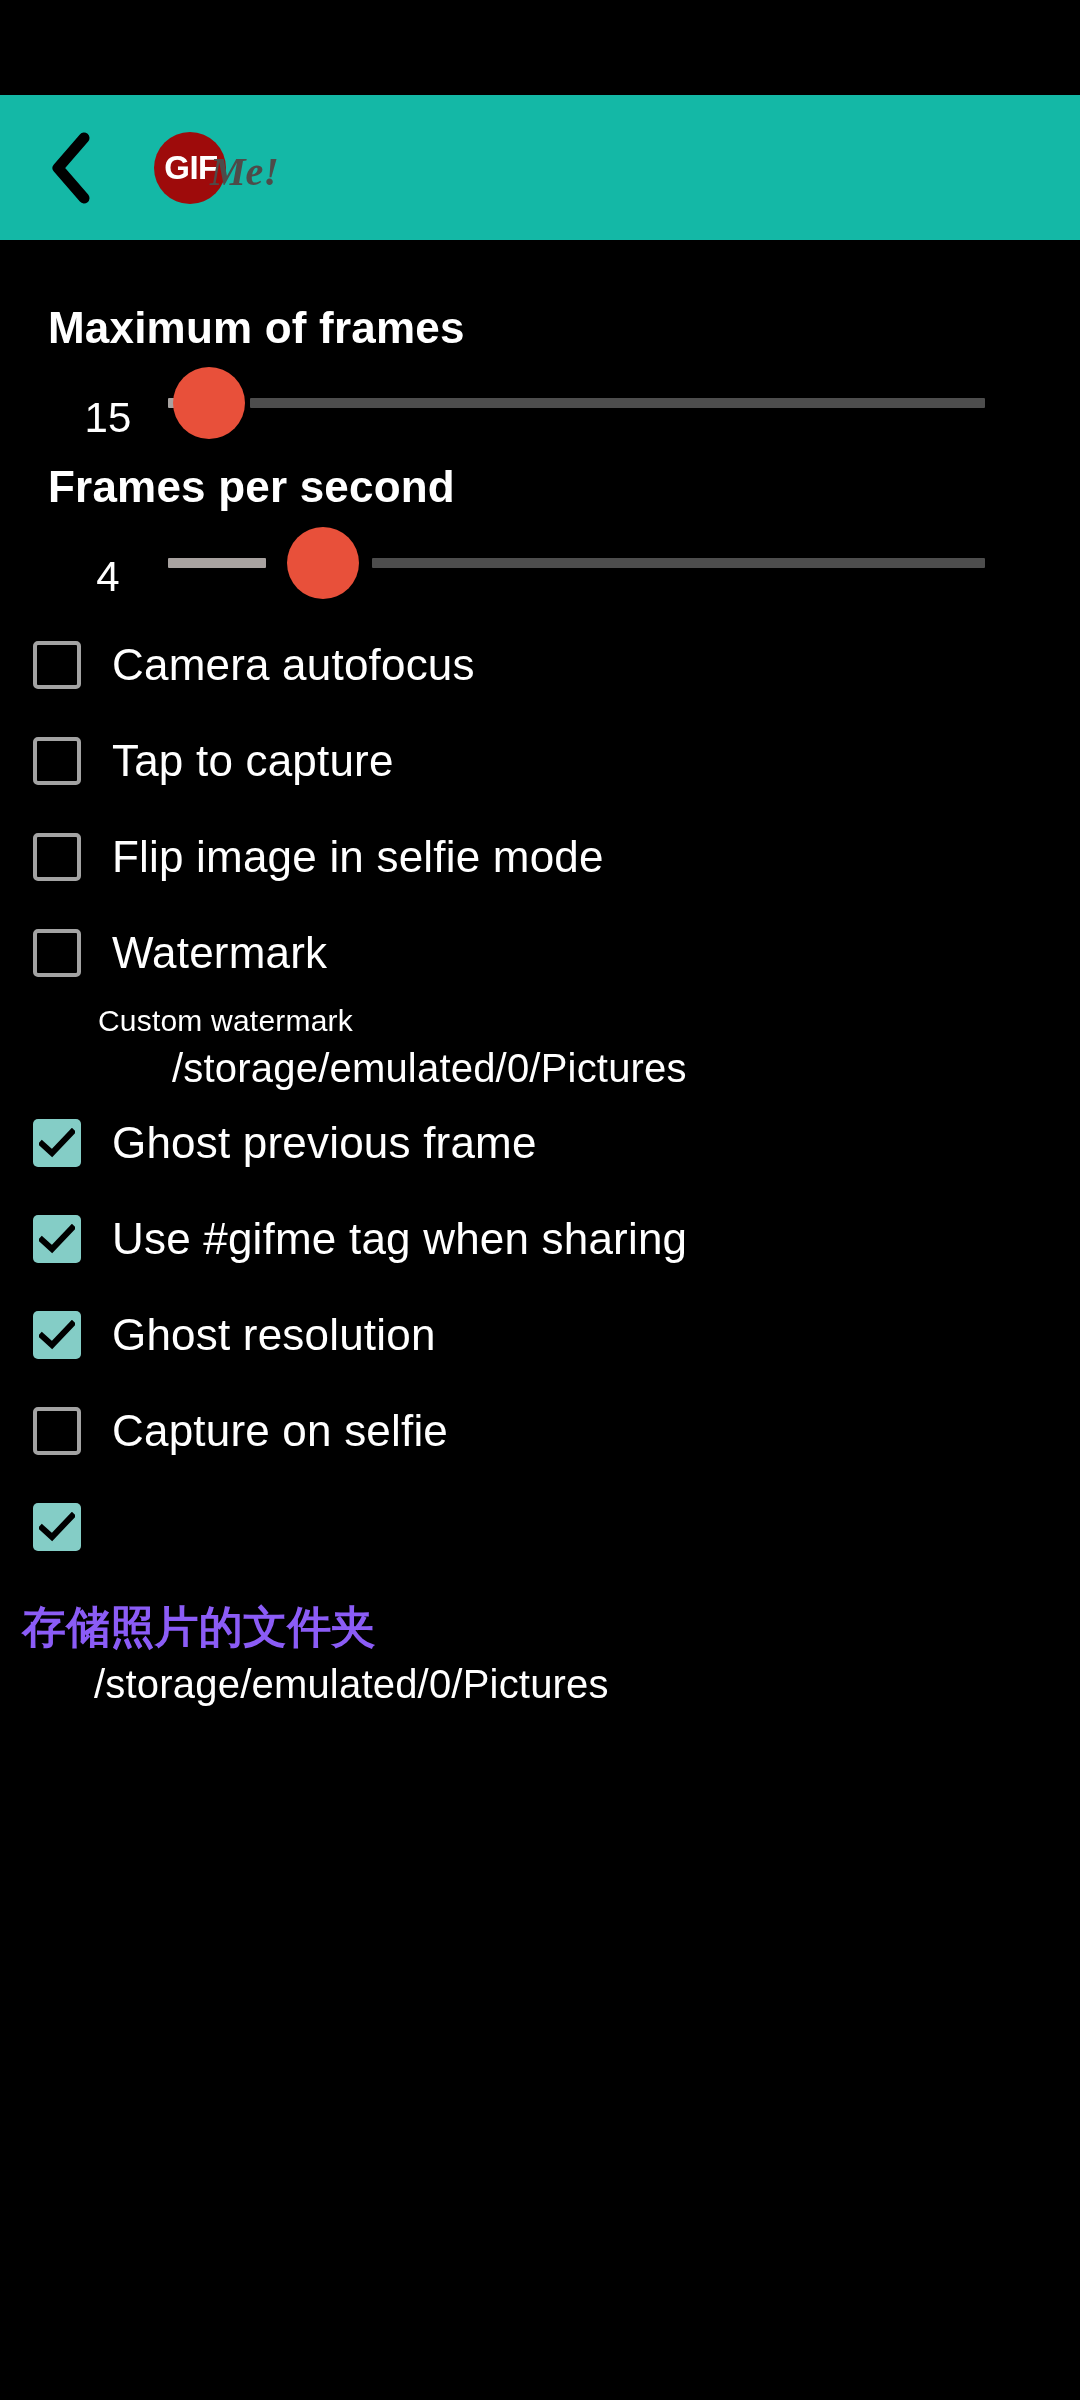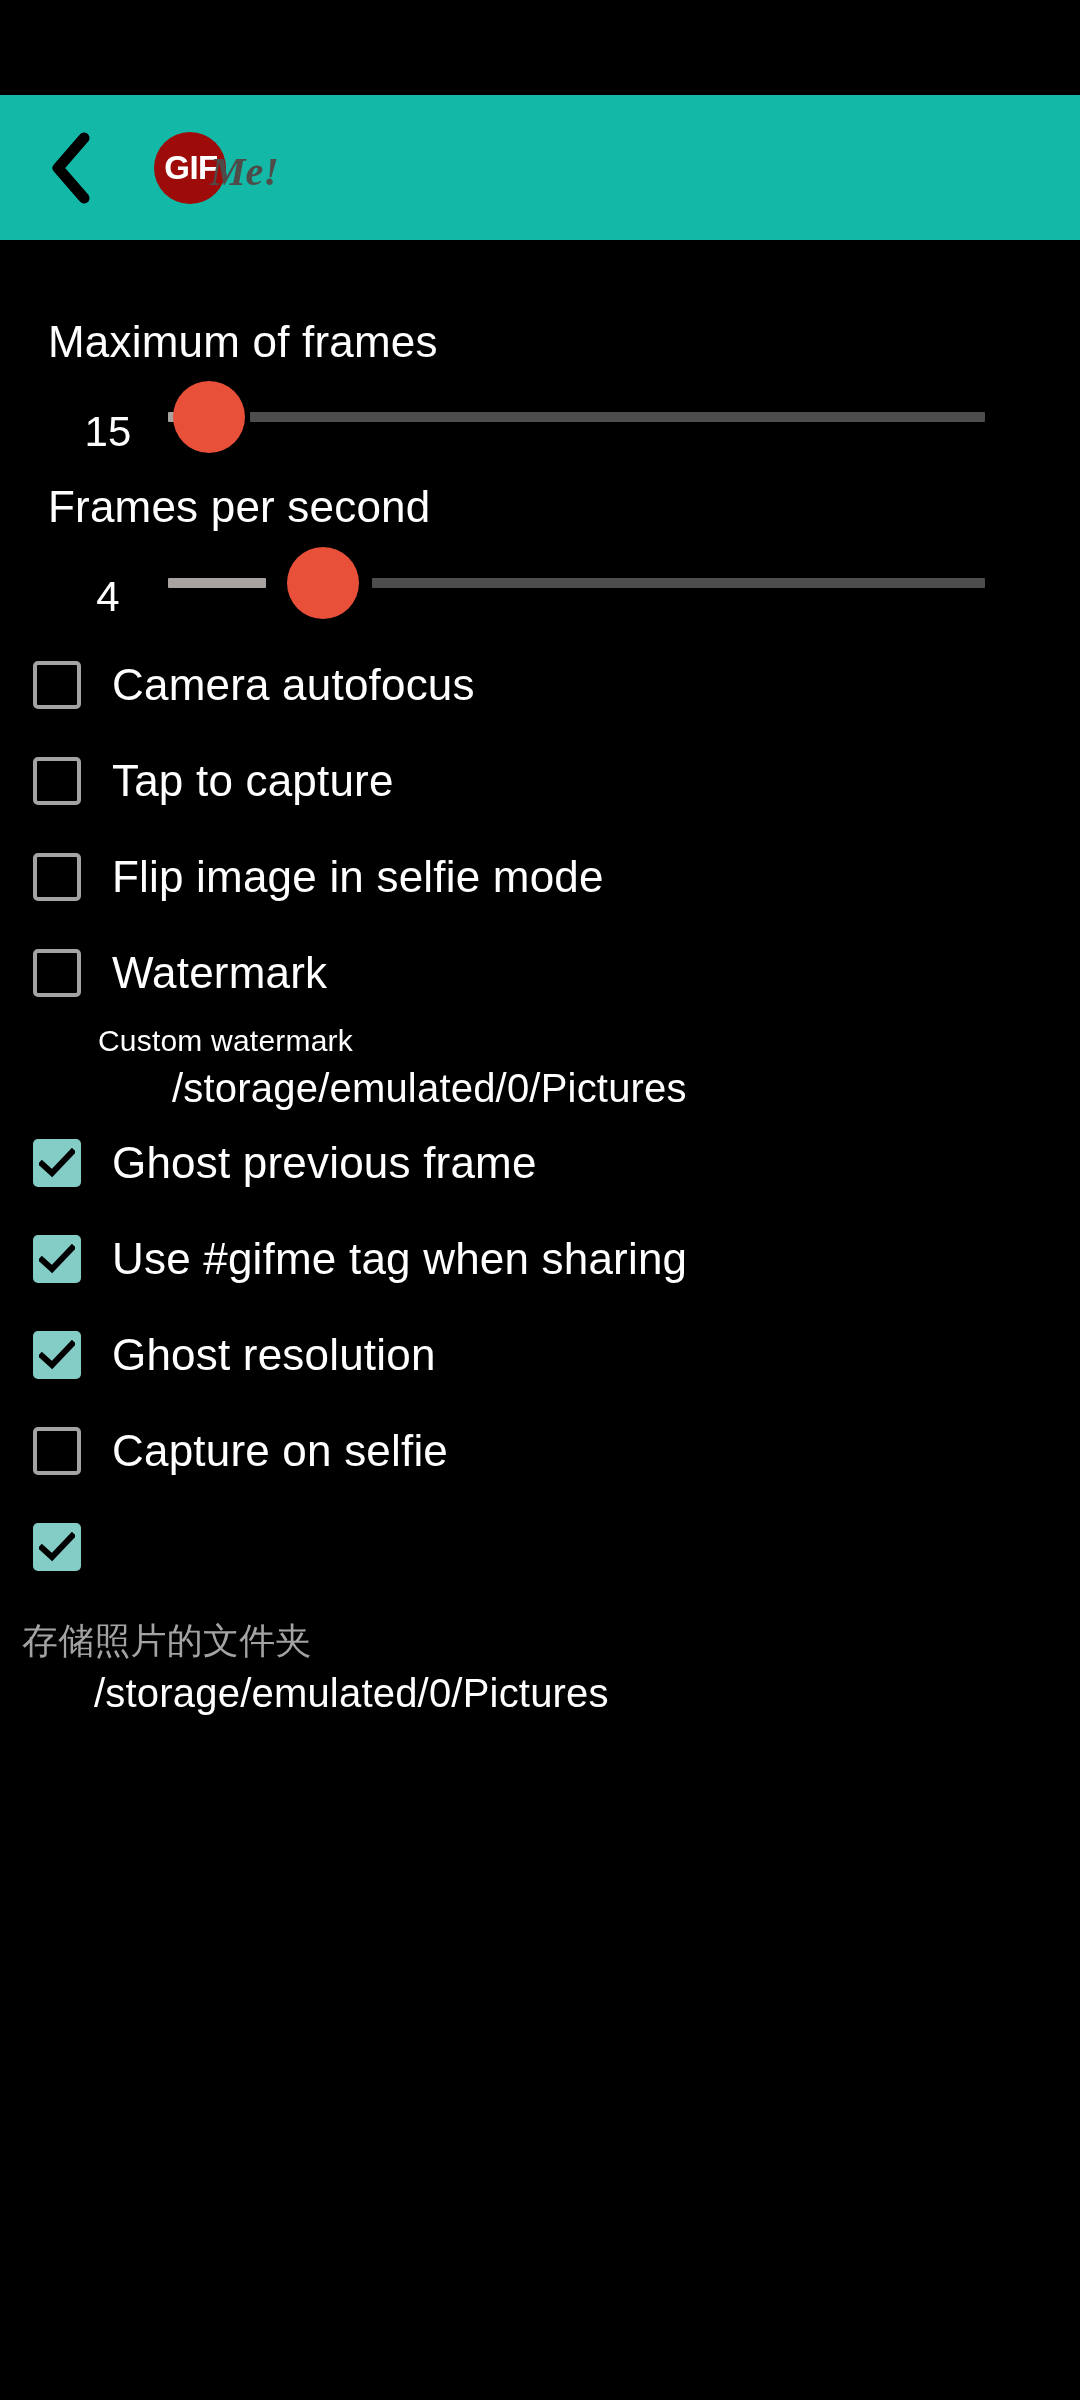--- a/index.html
+++ b/index.html
@@ -85,26 +85,25 @@
 
   
   .content {
     padding-top: 58px;
   }
 
   .slider-block { margin-bottom: 8px; }
 
   .slider-label {
     font-size: 44px;
-    font-weight: 400;
+    font-weight: 700;
     color: #ffffff;
     padding-left: 48px;
     line-height: 1.35;
     letter-spacing: 0.2px;
-    margin-top: 14px;
   }
 
   .slider-row {
     display: flex;
     align-items: center;
     height: 92px;
     padding-left: 48px;
     padding-right: 95px;
     box-sizing: border-box;
   }
@@ -212,23 +211,23 @@
     line-height: 1.35;
     letter-spacing: 0.2px;
   }
 
   
   .folder-block {
     padding-left: 22px;
     padding-top: 22px;
   }
   .folder-title {
-    font-size: 36px;
-    font-weight: 400;
-    color: #a3a3a3;
+    font-size: 44px;
+    font-weight: 700;
+    color: #8b5cf6;
     line-height: 1.35;
     letter-spacing: 0.2px;
   }
   .folder-path {
     font-size: 40px;
     font-weight: 300;
     color: #ffffff;
     padding-left: 72px;
     line-height: 1.35;
     letter-spacing: 0.2px;

